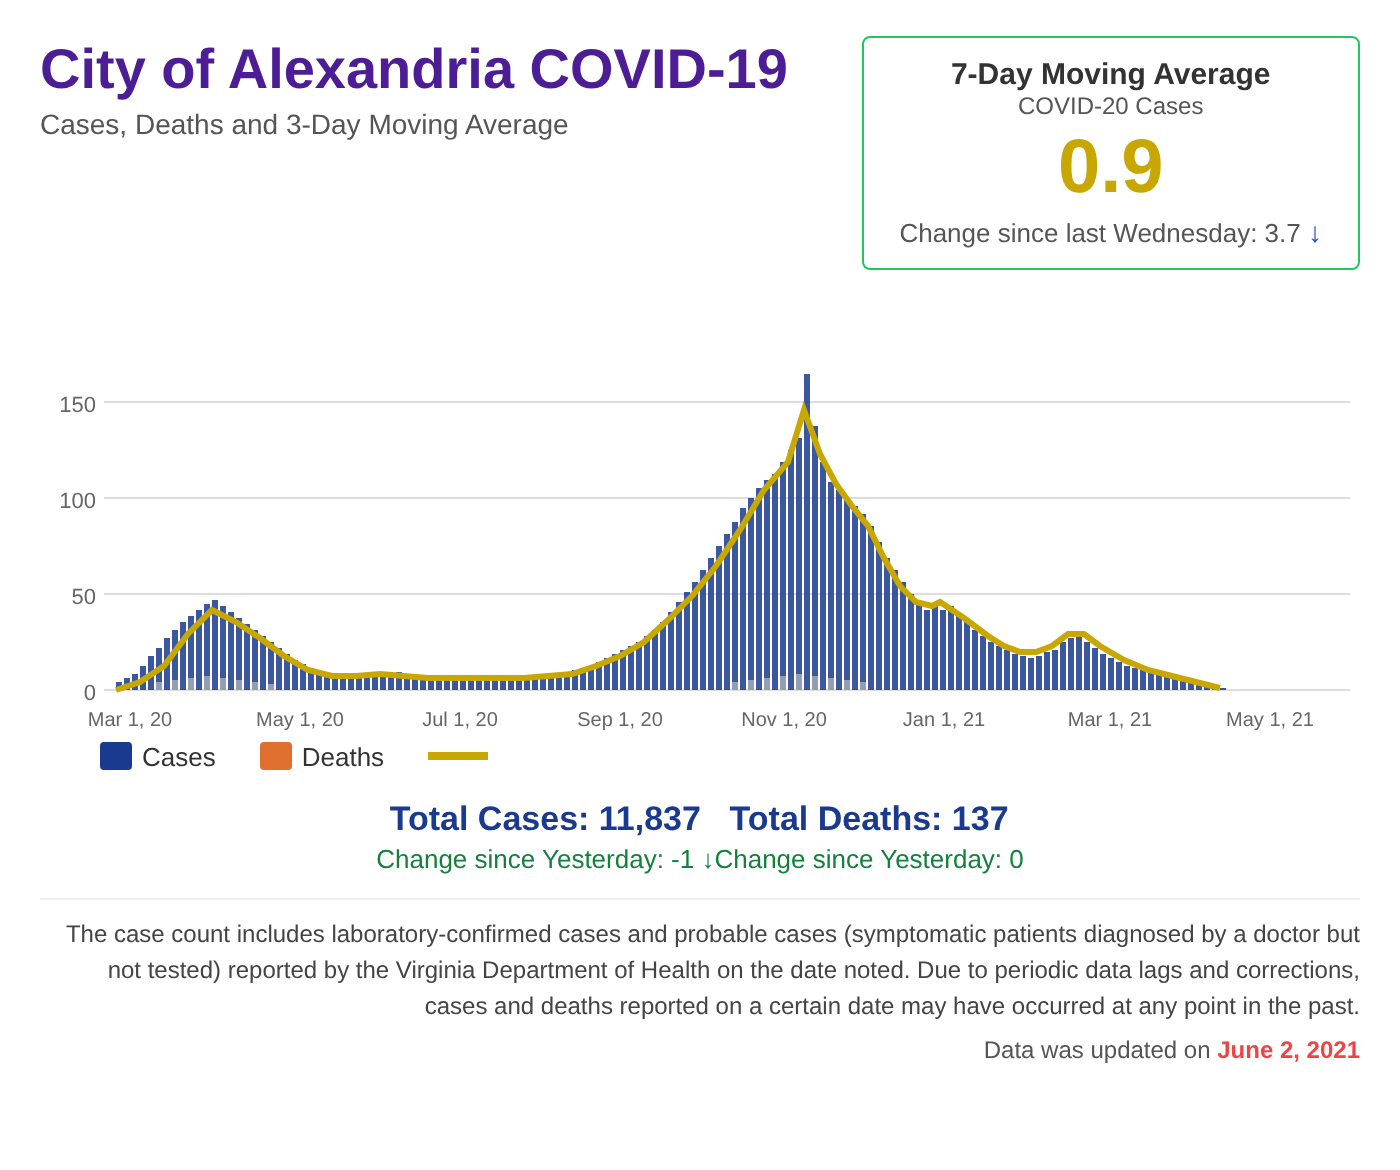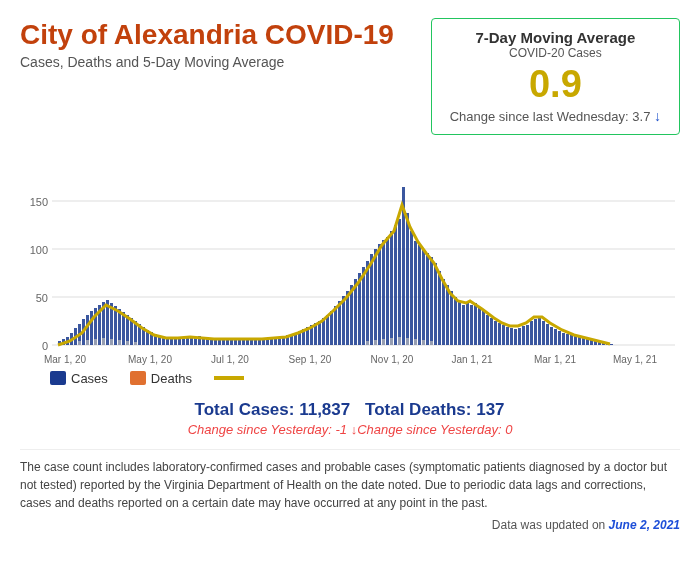--- a/index.html
+++ b/index.html
@@ -19,21 +19,21 @@
     .header-row {
       display: flex;
       align-items: flex-start;
       justify-content: space-between;
       margin-bottom: 6px;
     }
     .title-block {}
     .main-title {
       font-size: 28px;
       font-weight: bold;
-      color: #c2410c;
+      color: #4c1d95;
       line-height: 1.2;
     }
     .subtitle {
       font-size: 14px;
       color: #555;
       margin-top: 2px;
     }
     .widget-box {
       border: 1px solid #22c55e;
       border-radius: 4px;
@@ -106,48 +106,48 @@
       padding: 0 10px;
     }
     .totals-block { text-align: center; }
     .totals-label {
       font-size: 17px;
       font-weight: bold;
       color: #1a3a8f;
     }
     .totals-change {
       font-size: 13px;
-      color: #ef4444;
+      color: #15803d;
       margin-top: 2px;
-      font-style: italic;
     }
     .disclaimer {
       font-size: 12px;
       color: #444;
       margin-top: 12px;
       line-height: 1.5;
       border-top: 1px solid #eee;
       padding-top: 8px;
+      text-align: right;
     }
     .update-note {
       text-align: right;
       font-size: 12px;
       color: #555;
       margin-top: 6px;
     }
-    .update-note b { color: #1d4ed8; font-style: italic; }
+    .update-note b { color: #ef4444; }
   </style>
 </head>
 <body>
 
 <div class="container">
   <div class="header-row">
     <div class="title-block">
       <div class="main-title">City of Alexandria COVID-19</div>
-      <div class="subtitle">Cases, Deaths and 5-Day Moving Average</div>
+      <div class="subtitle">Cases, Deaths and 3-Day Moving Average</div>
     </div>
     <div class="widget-box">
       <div class="widget-title">7-Day Moving Average</div>
       <div class="widget-sub">COVID-20 Cases</div>
       <div class="widget-value">0.9</div>
       <div class="widget-change">
         <span>Change since last Wednesday: 3.7</span> <span class="arrow-down">↓</span>
       </div>
     </div>
   </div>

